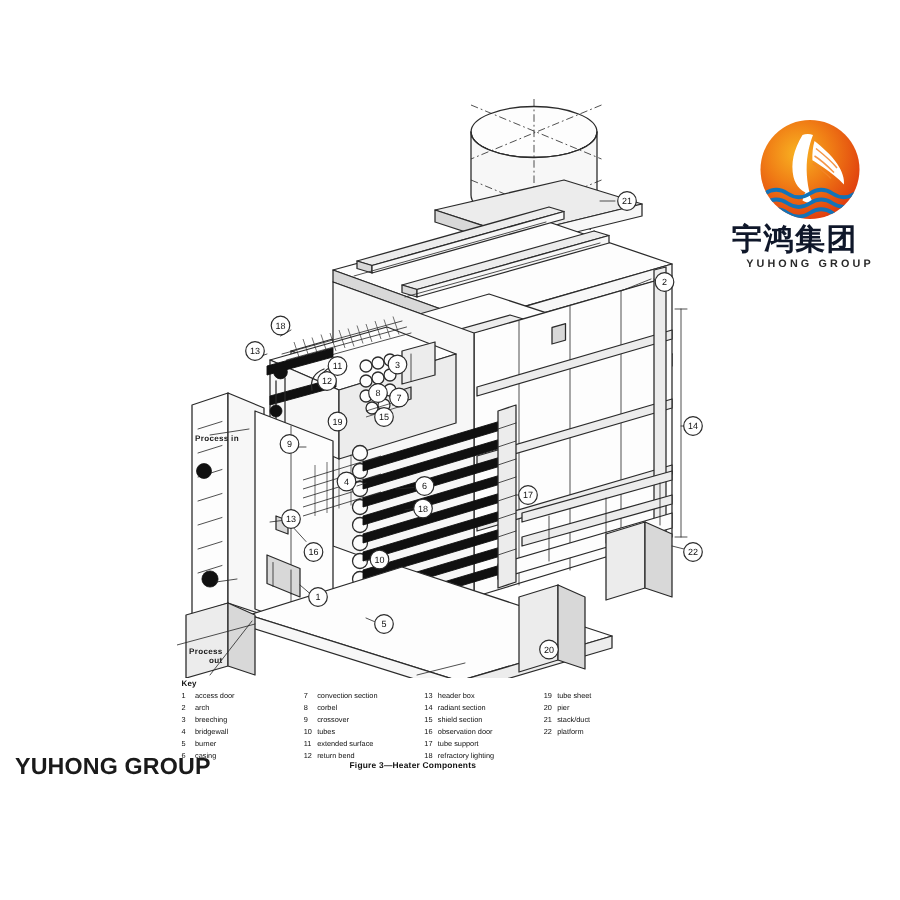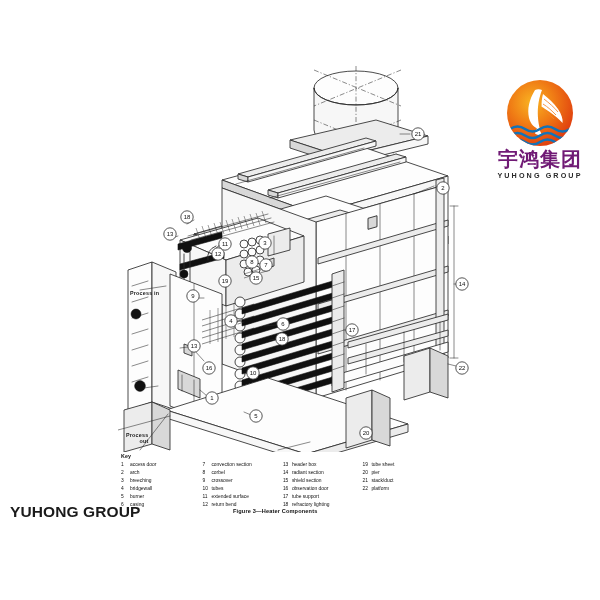--- a/index.html
+++ b/index.html
@@ -109,25 +109,24 @@
   #logo {
     position: absolute;
     left: 488px;
     top: 78px;
     width: 104px;
     height: 108px;
   }
   #logo-mark { display: block; width: 104px; height: 72px; }
   #logo-cn {
     margin-top: -1px;
-    text-align: center;
     font-family: "DejaVu Sans", sans-serif;
     font-size: 20px;
     font-weight: bold;
-    color: #701a75;
+    color: #0f172a;
     letter-spacing: 1px;
     line-height: 1;
   }
   #logo-en {
     text-align: center;
     font-family: "Liberation Sans", sans-serif;
     font-size: 7.2px;
     font-weight: bold;
     color: #2a2a2a;
     letter-spacing: 2.1px;

